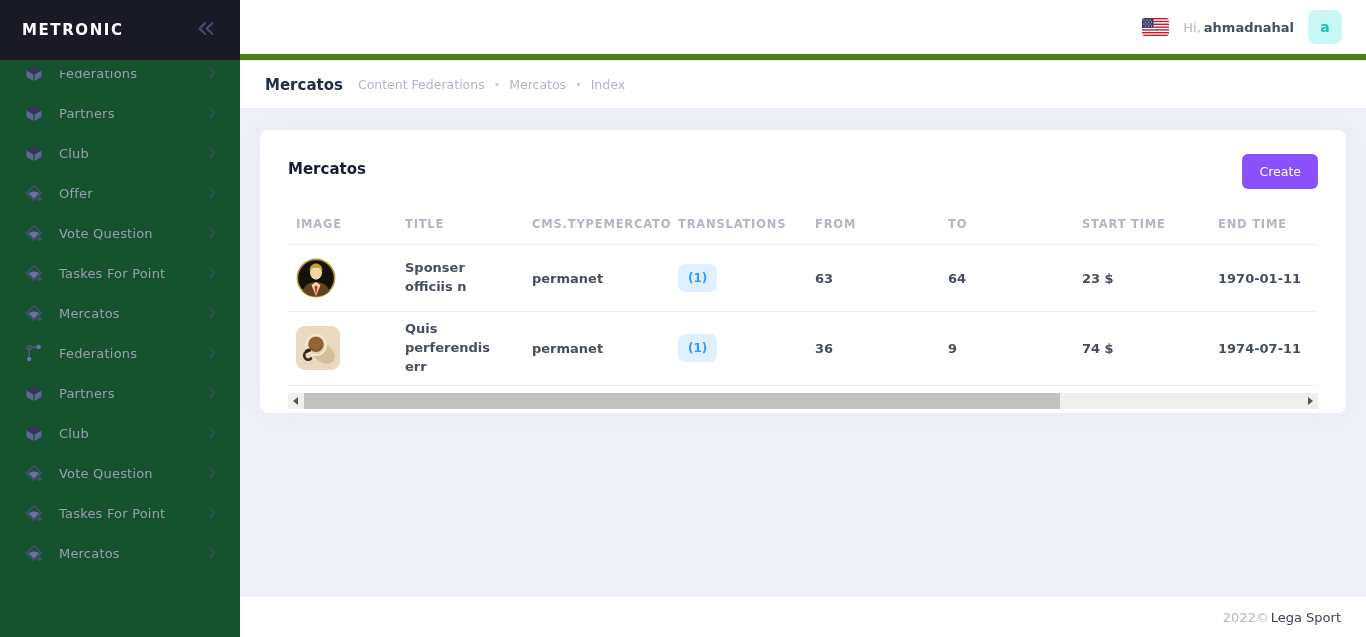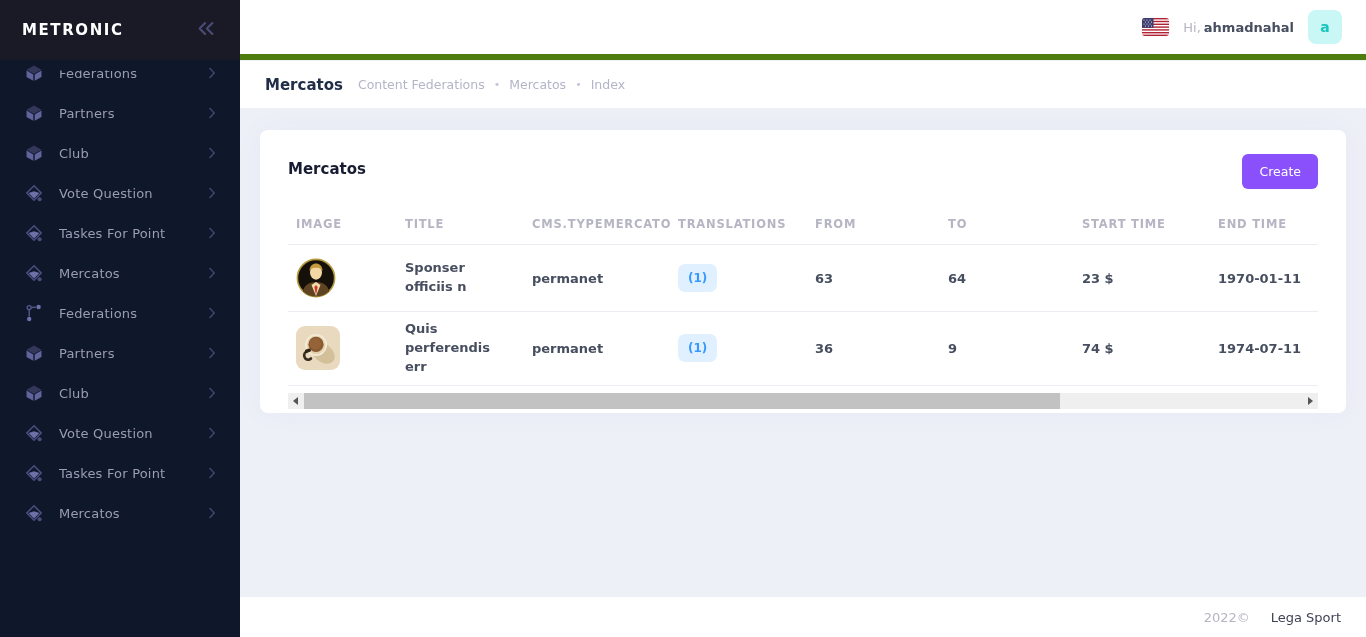--- a/index.html
+++ b/index.html
@@ -3,21 +3,21 @@
 <meta charset="utf-8">
 <style>
   * { margin:0; padding:0; box-sizing:border-box; }
   html,body { width:1366px; height:637px; overflow:hidden; }
   body {
     font-family:"DejaVu Sans","Liberation Sans",sans-serif;
     background:#eef0f8; position:relative; font-size:13px; color:#464e5f;
   }
 
   
-  .sidebar { position:absolute; left:0; top:0; width:240px; height:637px; background:#0f172a; z-index:10; }
+  .sidebar { position:absolute; left:0; top:0; width:240px; height:637px; background:#14532d; z-index:10; }
   .sidebar-header {
     position:relative; z-index:3; height:60px; background:#1a1a27;
     display:flex; align-items:center; justify-content:space-between; padding:0 22px;
   }
   .brand { color:#ffffff; font-size:15px; font-weight:800; letter-spacing:1.6px; }
   .collapse-btn { background:none; border:none; cursor:pointer; display:flex; align-items:center; padding:2px; }
   .sidebar-nav { position:absolute; top:60px; left:0; right:0; bottom:0; overflow:hidden; }
   .nav-item { height:40px; display:flex; align-items:center; padding:0 24px; cursor:pointer; }
   .nav-item:first-child { margin-top:-7px; }
   .nav-item:first-child .nav-label { clip-path: inset(5px 0 0 0); }
@@ -82,21 +82,21 @@
   .hscroll { position:absolute; left:28px; right:28px; bottom:4px; height:16px; background:#efefef; }
   .hs-arrow { position:absolute; top:0; width:15px; height:16px; display:flex; align-items:center; justify-content:center; cursor:pointer; }
   .hs-arrow.left { left:0; } .hs-arrow.right { right:0; }
   .tri-l { width:0; height:0; border-style:solid; border-width:4px 5px 4px 0; border-color:transparent #555 transparent transparent; }
   .tri-r { width:0; height:0; border-style:solid; border-width:4px 0 4px 5px; border-color:transparent transparent transparent #555; }
   .hs-thumb { position:absolute; left:16px; top:0; height:16px; width:756px; background:#c2c2c2; cursor:grab; }
 
   
   .footer {
     position:absolute; left:240px; bottom:0; right:0; height:40px; background:#ffffff;
-    display:flex; align-items:center; justify-content:flex-end; gap:21px; padding-right:25px; font-size:13px;
+    display:flex; align-items:center; justify-content:flex-end; gap:2px; padding-right:25px; font-size:13px;
   }
   .footer-year { color:#b5b5c3; }
   .footer-brand { color:#3f4254; font-weight:500; cursor:pointer; }
 
   .hidden-defs { position:absolute; width:0; height:0; overflow:hidden; }
 </style>
 </head>
 <body>
 
 <svg class="hidden-defs" xmlns="http://www.w3.org/2000/svg">
@@ -161,20 +161,33 @@
           </svg>
         </span>
     </div>
     <div class="nav-item">
       <span class="nav-icon">
           <svg width="20" height="20">
             <use href="#i-cube"></use>
           </svg>
         </span>
       <span class="nav-label">Club</span>
+      <span class="nav-chevron">
+          <svg width="8" height="12">
+            <use href="#i-chev-r"></use>
+          </svg>
+        </span>
+    </div>
+    <div class="nav-item">
+      <span class="nav-icon">
+          <svg width="20" height="20">
+            <use href="#i-bucket"></use>
+          </svg>
+        </span>
+      <span class="nav-label">Offer</span>
       <span class="nav-chevron">
           <svg width="8" height="12">
             <use href="#i-chev-r"></use>
           </svg>
         </span>
     </div>
     <div class="nav-item">
       <span class="nav-icon">
           <svg width="20" height="20">
             <use href="#i-bucket"></use>

